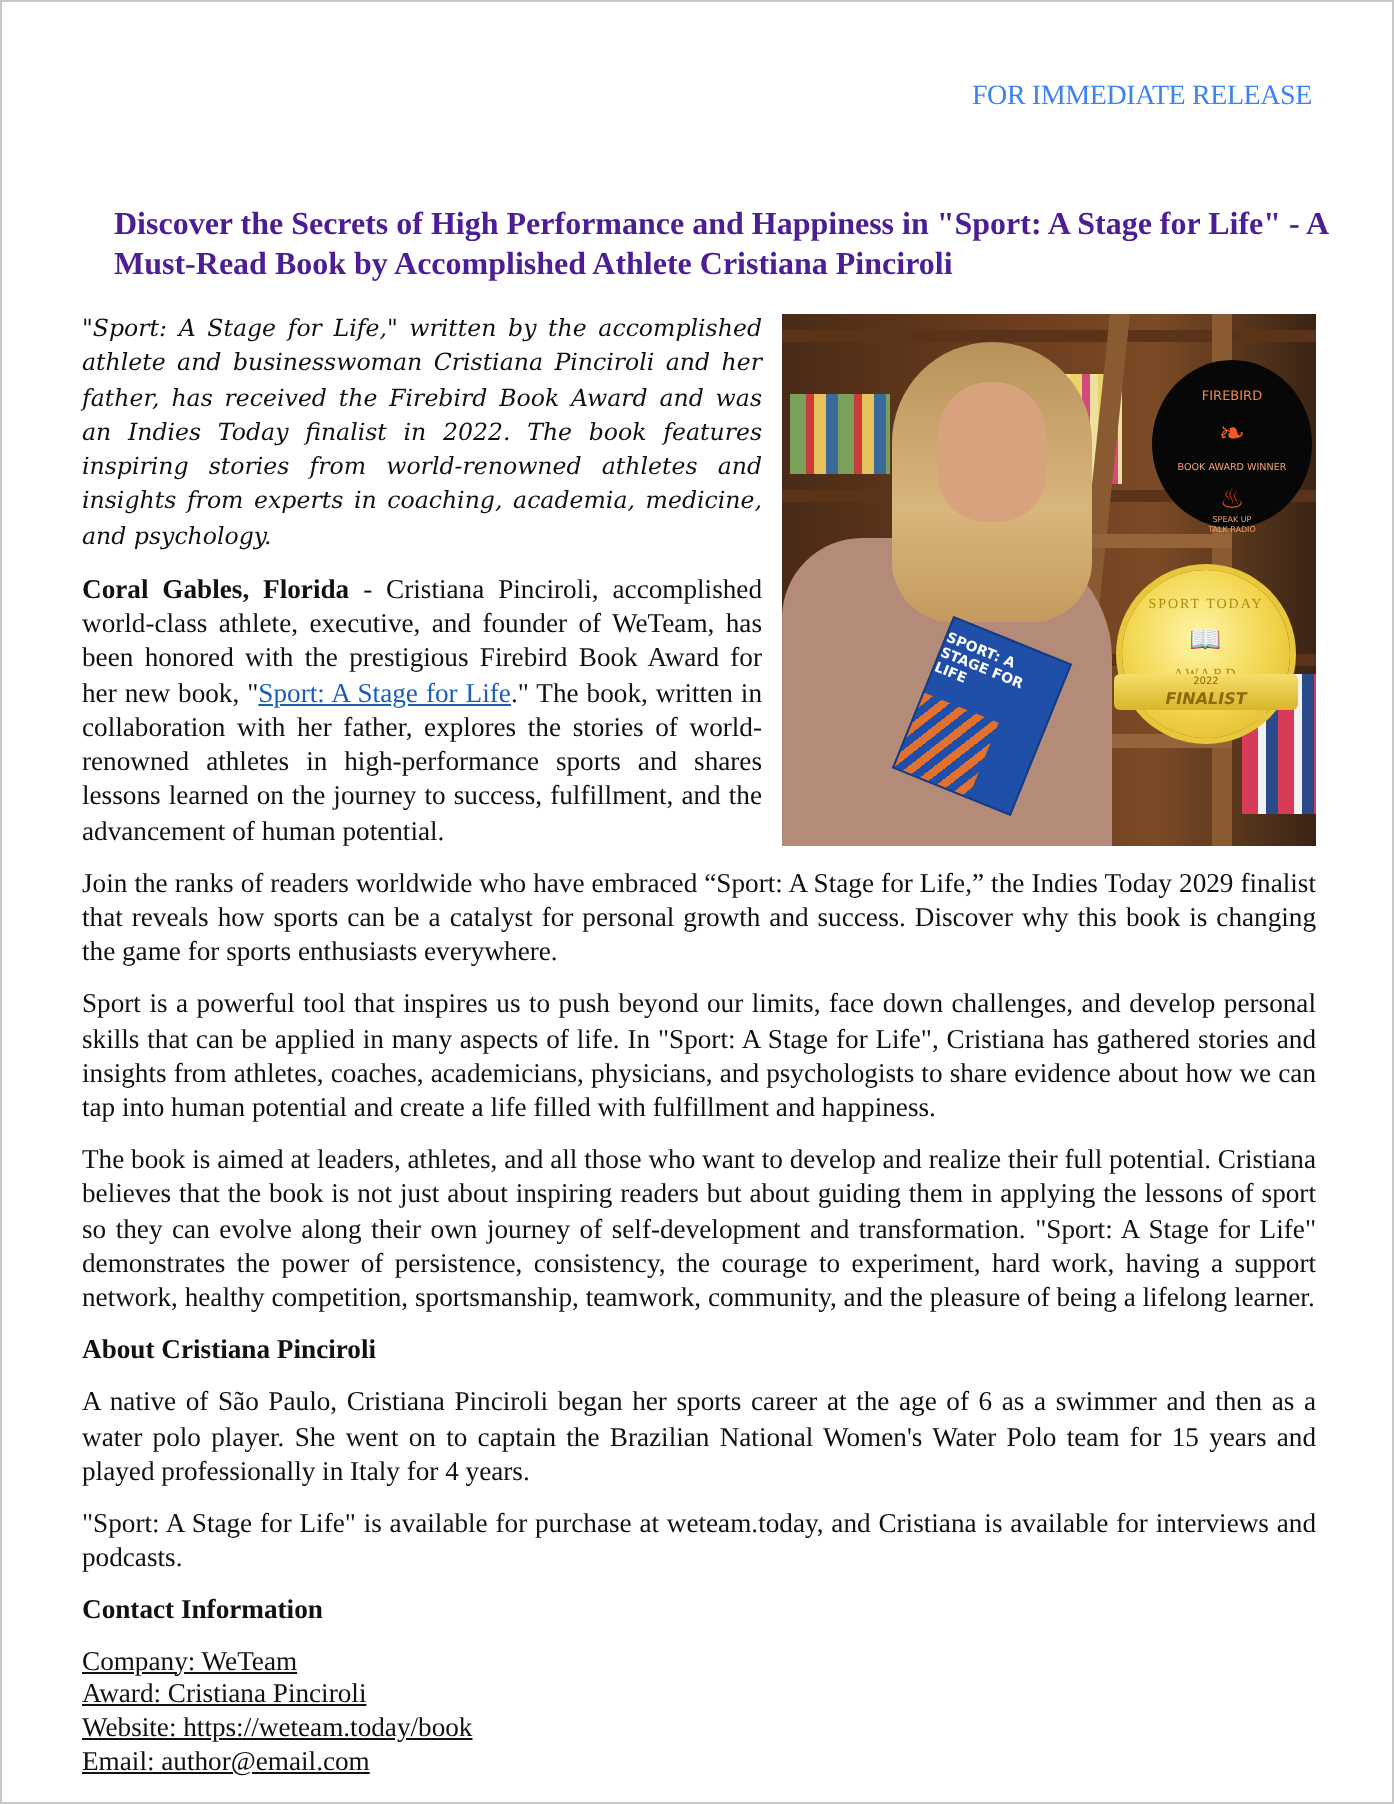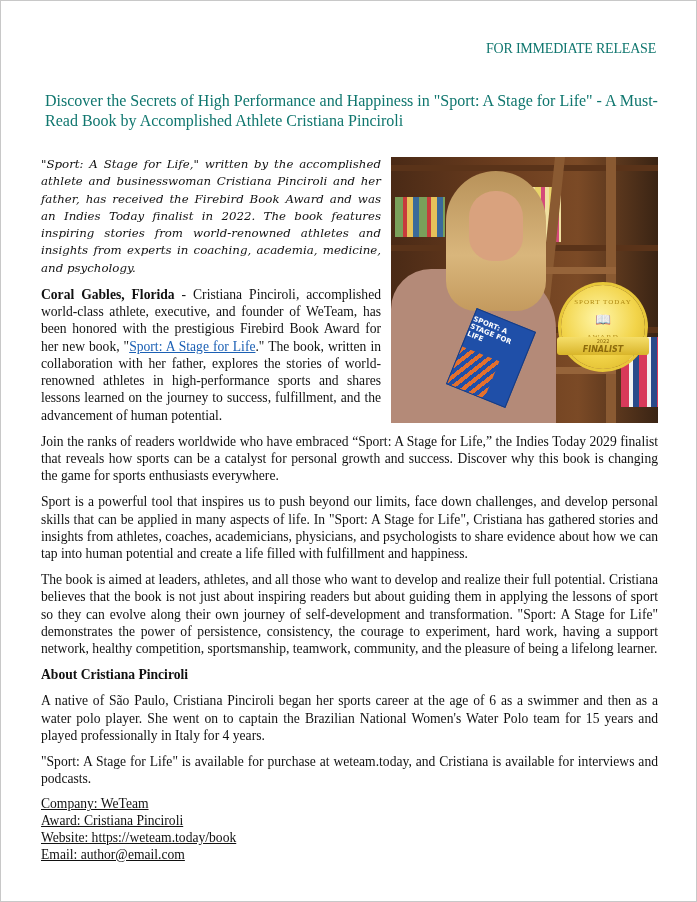--- a/index.html
+++ b/index.html
@@ -5,26 +5,26 @@
     html, body { margin: 0; padding: 0; background: #ffffff; }
     body {
       width: 697px; height: 902px; box-sizing: border-box;
       border: 1px solid #c8c8c8;
       position: relative; overflow: hidden;
       font-family: "Liberation Serif", serif;
       color: #111111;
     }
     .release {
       position: absolute; right: 40px; top: 40px;
-      font-size: 14px; color: #0f766e; letter-spacing: -0.2px;
+      font-size: 14px; color: #3b82f6; letter-spacing: -0.2px;
     }
     .headline {
       position: absolute; left: 40px; top: 86px; width: 618px;
-      font-size: 16px; font-weight: normal; line-height: 20px; margin: 4px;
-      color: #0f766e;
+      font-size: 16px; font-weight: bold; line-height: 20px; margin: 16px;
+      color: #4c1d95;
     }
     .content {
       position: absolute; left: 40px; top: 155px; width: 617px;
       font-size: 13.6px; line-height: 17.2px; text-align: justify;
     }
     .content p { margin: 0 0 9px 0; }
     .photo {
       float: right; width: 267px; height: 266px; margin: 1px 0 6px 10px;
       position: relative; overflow: hidden;
       background: linear-gradient(90deg, #4a2a16 0%, #6a3c1e 40%, #7b4a26 70%, #3a2414 100%);
@@ -107,20 +107,28 @@
     <div class="ladder-rail" style="left:215px"></div>
     <div class="ladder-step" style="left:150px;width:75px;top:110px"></div>
     <div class="ladder-step" style="left:150px;width:75px;top:210px"></div>
     <div class="person-body"></div>
     <div class="person-hair"></div>
     <div class="person-face"></div>
     <div class="book-cover">
       <div class="stripe"></div>
       <div class="t">SPORT: A STAGE FOR LIFE</div>
     </div>
+    <div class="badge-firebird">
+      <div class="b1">FIREBIRD</div>
+      <div class="wings">❧</div>
+      <div class="b2">BOOK AWARD WINNER</div>
+      <div class="flame">♨</div>
+      <div class="b3">SPEAK UP</div>
+      <div class="b3">TALK RADIO</div>
+    </div>
     <div class="badge-indies">
       <div class="i1">SPORT TODAY</div>
       <div class="i2">📖</div>
       <div class="i3">AWARD</div>
       <div class="ribbon">
         <div class="r1">2022</div>
         <div class="r2">FINALIST</div>
       </div>
     </div>
   </div>
@@ -130,19 +138,20 @@
   <p><span class="lede-place">Coral Gables, Florida</span><span> - Cristiana Pinciroli, accomplished world-class athlete, executive, and founder of WeTeam, has been honored with the prestigious Firebird Book Award for her new book, "</span><a class="book-link" href="#">Sport: A Stage for Life</a><span>." The book, written in collaboration with her father, explores the stories of world-renowned athletes in high-performance sports and shares lessons learned on the journey to success, fulfillment, and the advancement of human potential.</span></p>
 
   <p>Join the ranks of readers worldwide who have embraced “Sport: A Stage for Life,” the Indies Today 2029 finalist that reveals how sports can be a catalyst for personal growth and success. Discover why this book is changing the game for sports enthusiasts everywhere.</p>
   <p>Sport is a powerful tool that inspires us to push beyond our limits, face down challenges, and develop personal skills that can be applied in many aspects of life. In "Sport: A Stage for Life", Cristiana has gathered stories and insights from athletes, coaches, academicians, physicians, and psychologists to share evidence about how we can tap into human potential and create a life filled with fulfillment and happiness.</p>
   <p>The book is aimed at leaders, athletes, and all those who want to develop and realize their full potential. Cristiana believes that the book is not just about inspiring readers but about guiding them in applying the lessons of sport so they can evolve along their own journey of self-development and transformation. "Sport: A Stage for Life" demonstrates the power of persistence, consistency, the courage to experiment, hard work, having a support network, healthy competition, sportsmanship, teamwork, community, and the pleasure of being a lifelong learner.</p>
 
   <p class="section-title">About Cristiana Pinciroli</p>
   <p>A native of São Paulo, Cristiana Pinciroli began her sports career at the age of 6 as a swimmer and then as a water polo player. She went on to captain the Brazilian National Women's Water Polo team for 15 years and played professionally in Italy for 4 years.</p>
   <p>"Sport: A Stage for Life" is available for purchase at weteam.today, and Cristiana is available for interviews and podcasts.</p>
 
+  <p class="section-title">Contact Information</p>
   <p style="text-align:left">
     <span class="contact-line">Company: WeTeam</span>
     <span class="contact-line">Award: Cristiana Pinciroli</span>
     <span class="contact-line">Website: https://weteam.today/book</span>
     <span class="contact-line">Email: author@email.com</span>
   </p>
 </div>
 
 </body></html>

